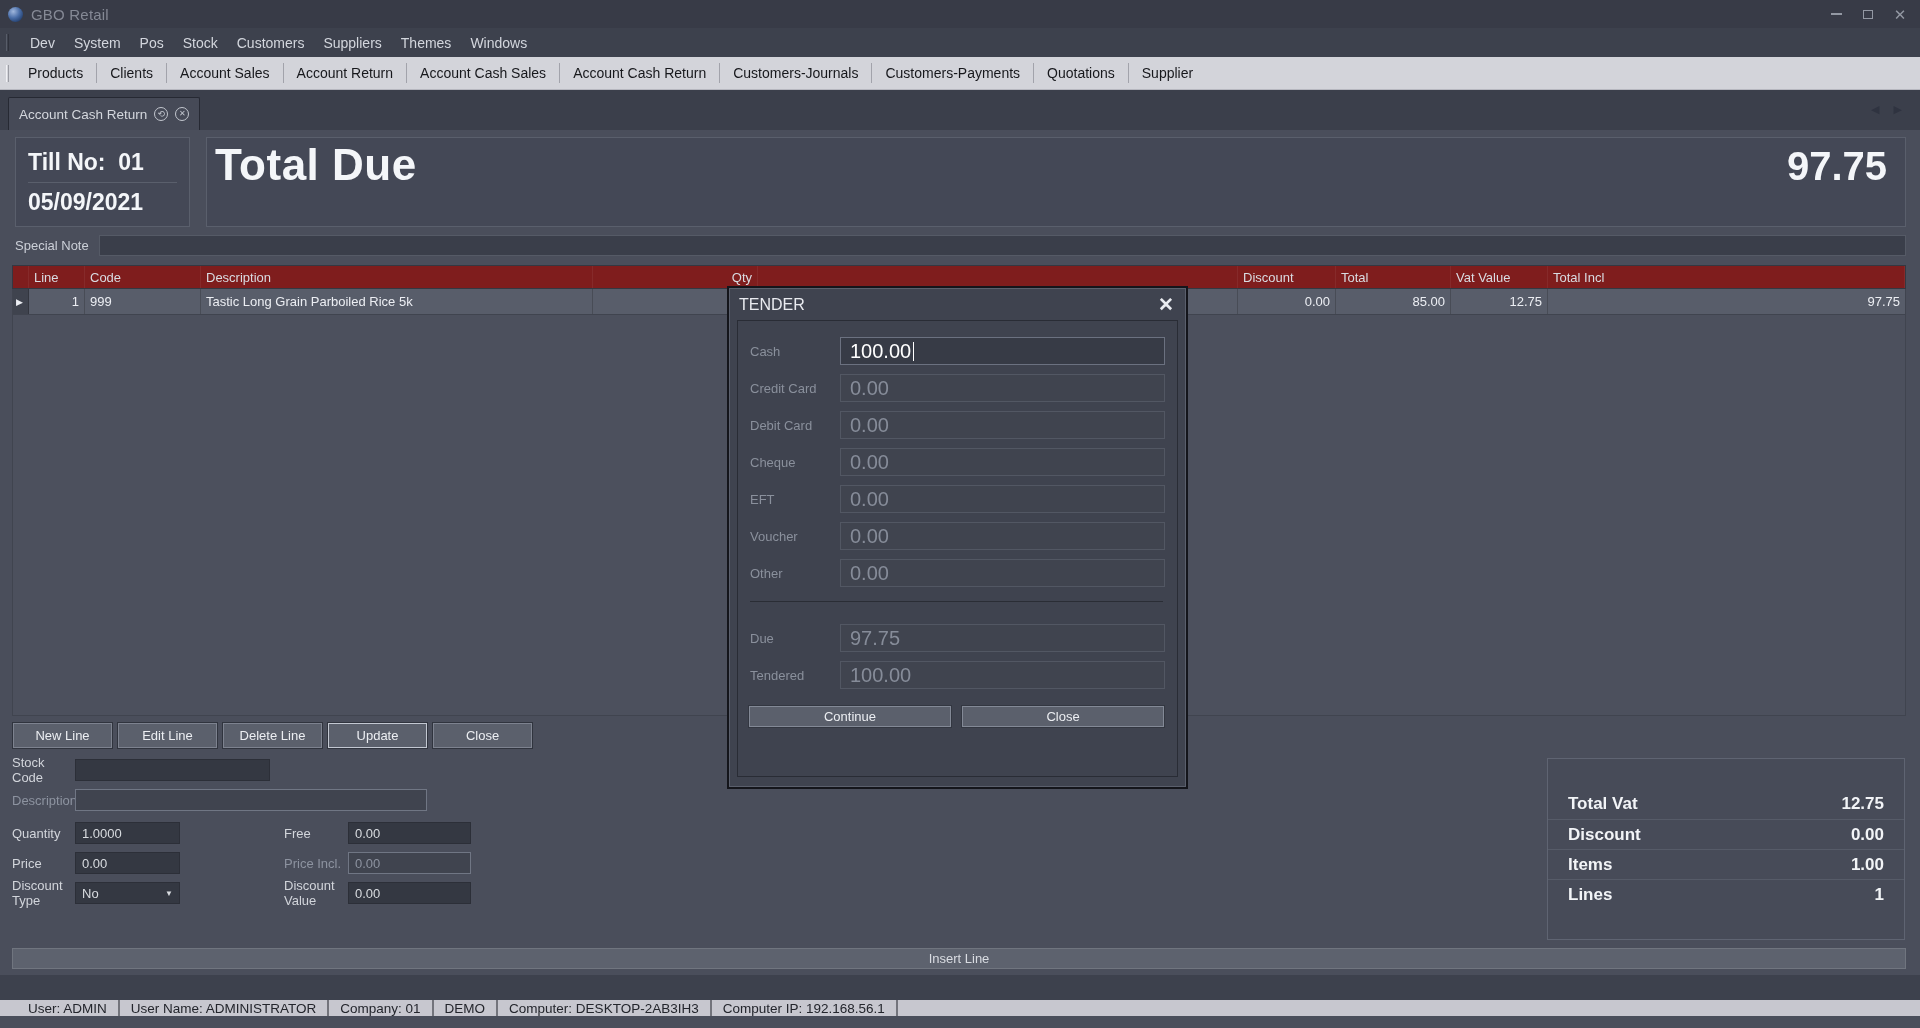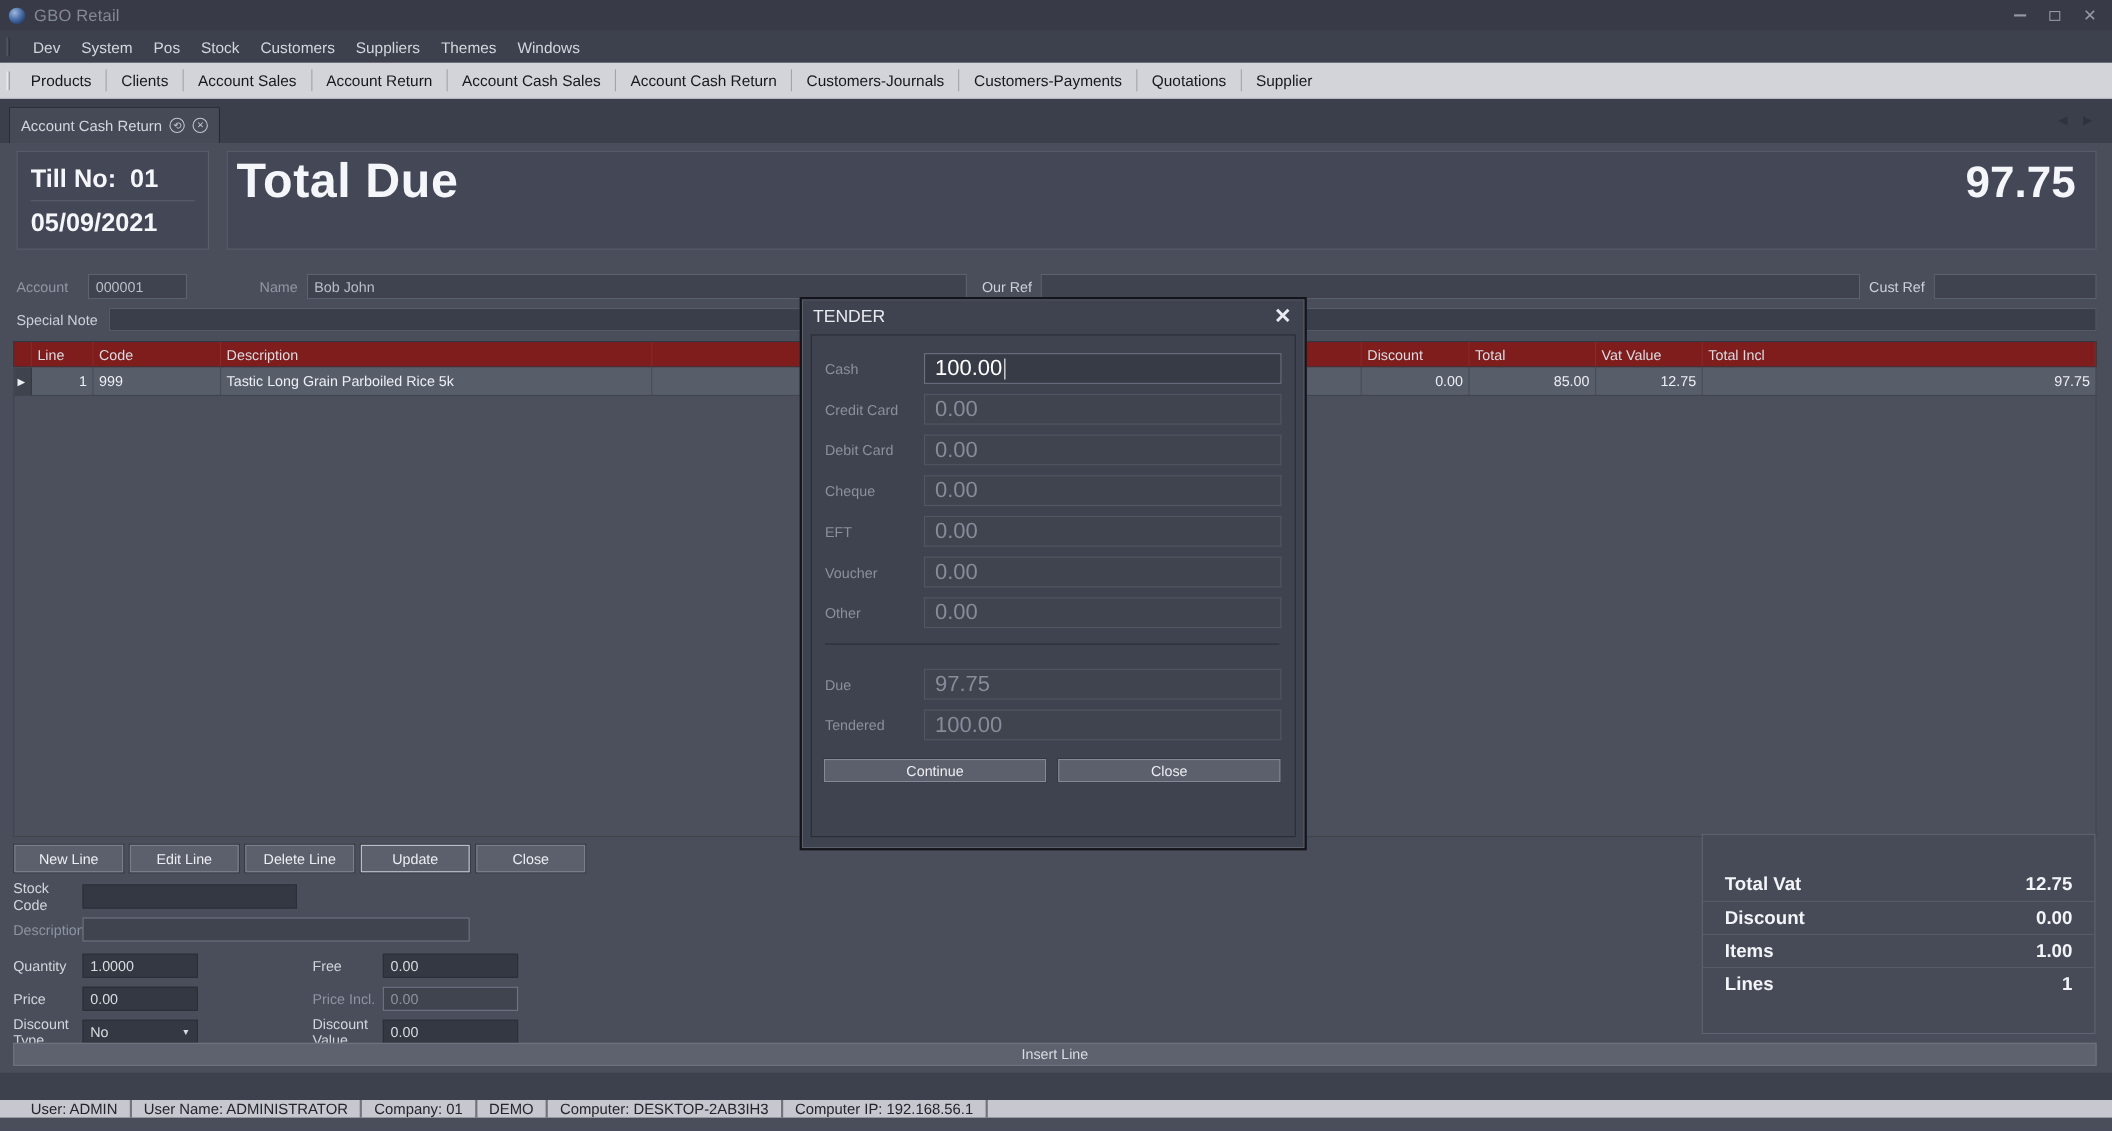--- a/index.html
+++ b/index.html
@@ -112,21 +112,21 @@
   .sum-row + .sum-row { border-top:1px solid #565b68; }
   .sum-label, .sum-value { color:#f2f4f7; font-weight:bold; font-size:17px; }
 
   
   .bottomstrip { height:25px; background:#3d414d; }
   .statusbar { height:16px; background:#c7c7cf; display:flex; align-items:center; padding:0 28px; gap:11px; }
   .status-item { color:#23252c; font-size:13.5px; white-space:nowrap; }
   .status-sep { width:2px; height:16px; background:#73747c; }
 
   
-  .dialog { position:absolute; left:727px; top:270px; width:461px; height:503px; background:#3f434f;
+  .dialog { position:absolute; left:727px; top:286px; width:461px; height:503px; background:#3f434f;
     border:2px solid #14151b; z-index:50; box-shadow:0 0 0 1px #5a5f6c inset; }
   .dlg-title { display:flex; align-items:center; justify-content:space-between; padding:7px 12px 4px 10px; }
   .dlg-title-text { color:#e9ebf0; font-size:16px; }
   .dlg-close { color:#e9ebf0; font-size:19px; font-weight:bold; line-height:1; cursor:default; }
   .dlg-inner { position:absolute; left:8px; right:8px; top:32px; bottom:10px; border:1px solid #292c35; padding:16px 12px 10px 10px; }
   .t-row { display:flex; align-items:center; margin-bottom:9px; height:28px; }
   .t-label { width:92px; color:#8a909c; font-size:13px; flex:0 0 auto; padding-left:2px; }
   .t-input { flex:1; height:28px; background:#40444f; border:1px solid #525763; color:#868c99;
     font-size:20px; display:flex; align-items:center; padding:0 9px; }
   .t-input.active { background:#373b46; border-color:#6b7180; color:#ffffff; }
@@ -209,30 +209,20 @@
       <div class="till-line1">Till No:  01</div>
       <div class="till-div"></div>
       <div class="till-date">05/09/2021</div>
     </div>
     <div class="due-box">
       <div class="due-label">Total Due</div>
       <div class="due-value">97.75</div>
     </div>
   </div>
 
-  <div class="ref-row">
-    <div class="f-label">Account</div>
-    <div class="f-input w-acc">000001</div>
-    <div class="f-label" style="margin-left:58px;">Name</div>
-    <div class="f-input w-name">Bob John</div>
-    <div class="f-label bright" style="margin-left:6px;">Our Ref</div>
-    <div class="f-input w-ourref"></div>
-    <div class="f-label bright">Cust Ref</div>
-    <div class="f-input w-custref"></div>
-  </div>
 
   <div class="note-row">
     <div class="f-label bright">Special Note</div>
     <div class="note-input"></div>
   </div>
 
   <div class="grid">
     <div class="g-head">
       <div class="g-cell c-mark"></div>
       <div class="g-cell c-line">Line</div>

